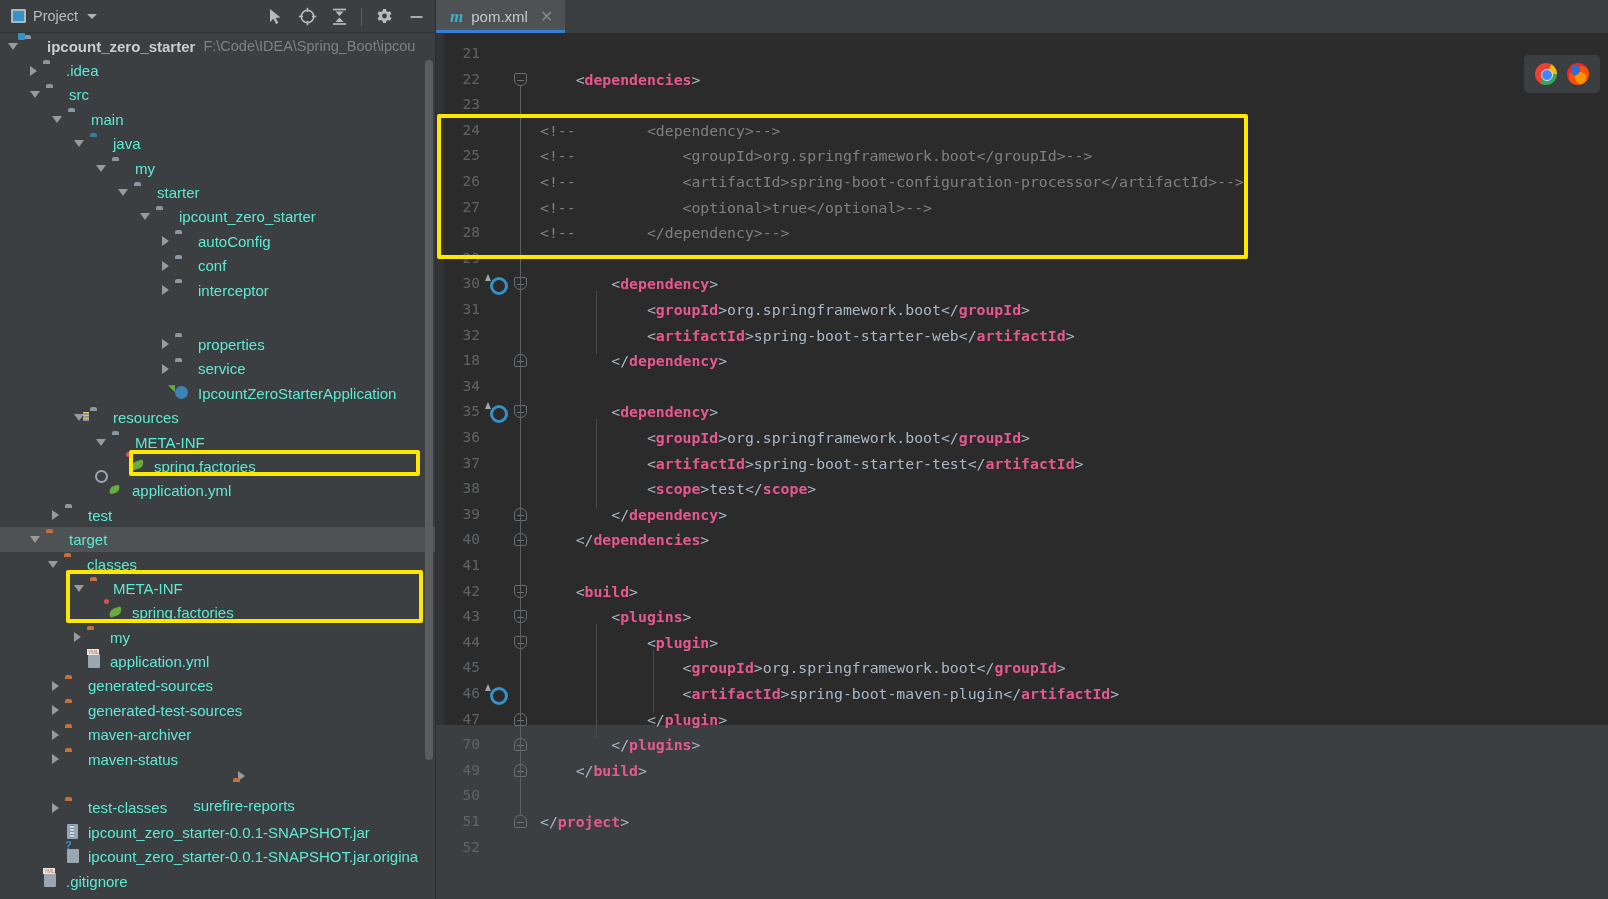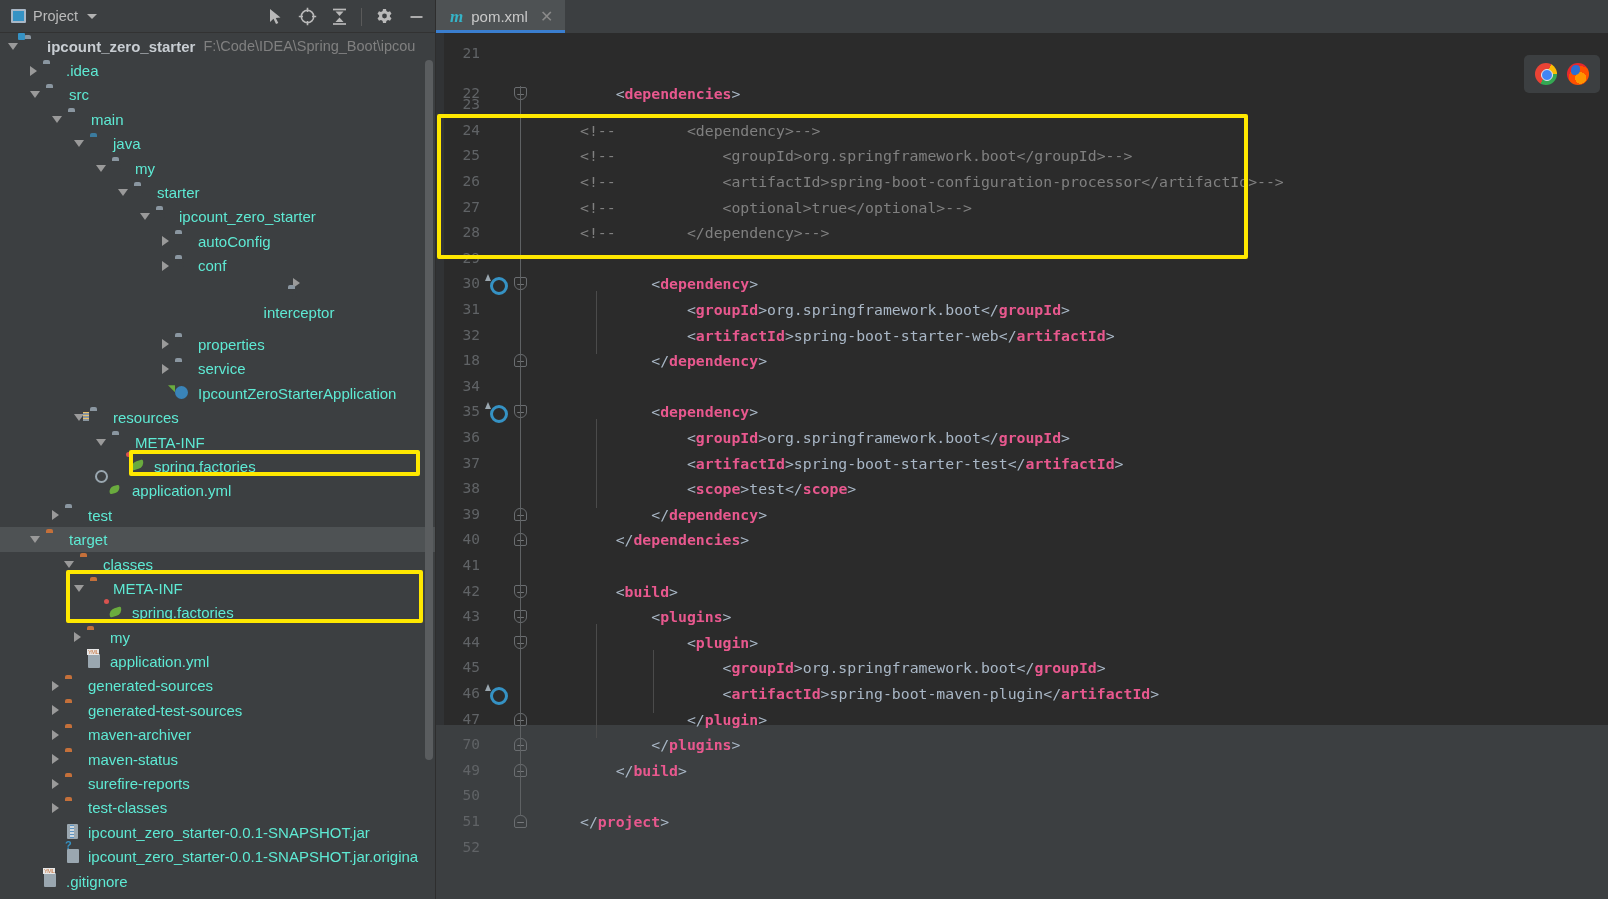--- a/index.html
+++ b/index.html
@@ -204,21 +204,21 @@
     border-bottom: 7px solid #9aa7b0;
   }
   .fold-mark {
     position: absolute; left: 78px; top: 6px; width: 13px; height: 13px;
     border: 1px solid #6a6d70; color: #8a8d90; font-size: 11px; line-height: 11px;
     text-align: center; font-family: "DejaVu Sans Mono", monospace;
   }
   .fold-mark.open { border-radius: 2px 2px 6px 6px; }
   .fold-mark.close { border-radius: 6px 6px 2px 2px; }
   .fold-line { position: absolute; left: 84px; width: 1px; background: #5e6163; }
-  .ctext { position: absolute; left: 104px; line-height: 25.6px; color: #a9b7c6; margin-left: 40px; }
+  .ctext { position: absolute; left: 104px; line-height: 25.6px; color: #a9b7c6; }
   .indent-guide { position: absolute; width: 1px; background: #4b4b4b; }
 
   .t-tag { color: #e8588e; font-weight: bold; }
   .t-br  { color: #a9b7c6; }
   .t-val { color: #a9b7c6; }
   .t-cmt { color: #808080; }
 
   
   .hl-box { position: absolute; border: 4px solid #ffe800; border-radius: 2px; pointer-events: none; }
 
@@ -341,21 +341,21 @@
           <div class="row" style="padding-left: 162px;">
             <span class="arrow collapsed"></span>
             <span class="ico"><span class="fold gray pkg"></span></span>
             <span class="lbl">autoConfig</span>
           </div>
           <div class="row" style="padding-left: 162px;">
             <span class="arrow collapsed"></span>
             <span class="ico"><span class="fold gray pkg"></span></span>
             <span class="lbl">conf</span>
           </div>
-          <div class="row" style="padding-left: 162px; flex-direction: column;">
+          <div class="row" style="padding-left: 162px;">
             <span class="arrow collapsed"></span>
             <span class="ico"><span class="fold gray pkg"></span></span>
             <span class="lbl">interceptor</span>
           </div>
           <div class="row" style="padding-left: 162px; margin-top: 30px;">
             <span class="arrow collapsed"></span>
             <span class="ico"><span class="fold gray pkg"></span></span>
             <span class="lbl">properties</span>
           </div>
           <div class="row" style="padding-left: 162px;">
@@ -391,21 +391,21 @@
           <div class="row" style="padding-left: 52px;">
             <span class="arrow collapsed"></span>
             <span class="ico"><span class="fold gray"></span></span>
             <span class="lbl">test</span>
           </div>
           <div class="row sel" style="padding-left: 30px;">
             <span class="arrow expanded"></span>
             <span class="ico"><span class="fold orange"></span></span>
             <span class="lbl">target</span>
           </div>
-          <div class="row" style="padding-left: 64px;">
+          <div class="row" style="padding-left: 48px;">
             <span class="arrow expanded"></span>
             <span class="ico"><span class="fold orange"></span></span>
             <span class="lbl">classes</span>
           </div>
           <div class="row" style="padding-left: 74px;">
             <span class="arrow expanded"></span>
             <span class="ico"><span class="fold orange"></span></span>
             <span class="lbl">META-INF</span>
           </div>
           <div class="row" style="padding-left: 96px;">
@@ -436,21 +436,21 @@
           <div class="row" style="padding-left: 52px;">
             <span class="arrow collapsed"></span>
             <span class="ico"><span class="fold orange"></span></span>
             <span class="lbl">maven-archiver</span>
           </div>
           <div class="row" style="padding-left: 52px;">
             <span class="arrow collapsed"></span>
             <span class="ico"><span class="fold orange"></span></span>
             <span class="lbl">maven-status</span>
           </div>
-          <div class="row" style="padding-left: 52px;">
+          <div class="row" style="padding-left: 52px; flex-direction: column;">
             <span class="arrow collapsed"></span>
             <span class="ico"><span class="fold orange"></span></span>
             <span class="lbl">surefire-reports</span>
           </div>
           <div class="row" style="padding-left: 52px; align-items: center;">
             <span class="arrow collapsed"></span>
             <span class="ico"><span class="fold orange"></span></span>
             <span class="lbl">test-classes</span>
           </div>
           <div class="row" style="padding-left: 52px;">
@@ -482,21 +482,21 @@
         <span class="m-icon">m</span>
         <span class="tab-label">pom.xml</span>
         <span class="tab-close">✕</span>
       </div>
     </div>
 
     <div id="code-area">
       <div id="left-strip"></div>
       <div id="code-lines">
           <div class="cl" style="position: absolute; top: 8px; left: 0px; right: 0px; height: 25.6px;"><span class="lno">21</span><span class="ctext"></span></div>
-          <div class="cl" style="position: absolute; top: 48px; left: 0px; right: 0px; height: 25.6px;"><span class="lno">22</span><span class="fold-mark open">–</span><span class="ctext"><span class="t-br">    &lt;</span><span class="t-tag">dependencies</span><span class="t-br">&gt;</span></span></div>
+          <div class="cl" style="position: absolute; top: 34px; left: 0px; right: 0px; height: 25.6px;"><span class="lno">22</span><span class="fold-mark open">–</span><span class="ctext"><span class="t-br">    &lt;</span><span class="t-tag">dependencies</span><span class="t-br">&gt;</span></span></div>
           <div class="cl" style="position: absolute; top: 59.2px; left: 0px; right: 0px; height: 25.6px;"><span class="lno">23</span><span class="ctext"></span></div>
           <div class="cl" style="position: absolute; top: 84.8px; left: 0px; right: 0px; height: 25.6px;"><span class="lno">24</span><span class="ctext"><span class="t-cmt">&lt;!--        &lt;dependency&gt;--&gt;</span></span></div>
           <div class="cl" style="position: absolute; top: 110.4px; left: 0px; right: 0px; height: 25.6px;"><span class="lno">25</span><span class="ctext"><span class="t-cmt">&lt;!--            &lt;groupId&gt;org.springframework.boot&lt;/groupId&gt;--&gt;</span></span></div>
           <div class="cl" style="position: absolute; top: 136px; left: 0px; right: 0px; height: 25.6px;"><span class="lno">26</span><span class="ctext"><span class="t-cmt">&lt;!--            &lt;artifactId&gt;spring-boot-configuration-processor&lt;/artifactId&gt;--&gt;</span></span></div>
           <div class="cl" style="position: absolute; top: 161.6px; left: 0px; right: 0px; height: 25.6px;"><span class="lno">27</span><span class="ctext"><span class="t-cmt">&lt;!--            &lt;optional&gt;true&lt;/optional&gt;--&gt;</span></span></div>
           <div class="cl" style="position: absolute; top: 187.2px; left: 0px; right: 0px; height: 25.6px;"><span class="lno">28</span><span class="ctext"><span class="t-cmt">&lt;!--        &lt;/dependency&gt;--&gt;</span></span></div>
           <div class="cl" style="position: absolute; top: 212.8px; left: 0px; right: 0px; height: 25.6px;"><span class="lno">29</span><span class="ctext"></span></div>
           <div class="cl" style="position: absolute; top: 238.4px; left: 0px; right: 0px; height: 25.6px;"><span class="lno">30</span><span class="gutter-ico"><span class="dep-ico"></span></span><span class="fold-mark open">–</span><span class="ctext"><span class="t-br">        &lt;</span><span class="t-tag">dependency</span><span class="t-br">&gt;</span></span></div>
           <div class="cl" style="position: absolute; top: 264px; left: 0px; right: 0px; height: 25.6px;"><span class="lno">31</span><span class="ctext"><span class="t-br">            &lt;</span><span class="t-tag">groupId</span><span class="t-br">&gt;</span><span class="t-val">org.springframework.boot</span><span class="t-br">&lt;/</span><span class="t-tag">groupId</span><span class="t-br">&gt;</span></span></div>
           <div class="cl" style="position: absolute; top: 289.6px; left: 0px; right: 0px; height: 25.6px;"><span class="lno">32</span><span class="ctext"><span class="t-br">            &lt;</span><span class="t-tag">artifactId</span><span class="t-br">&gt;</span><span class="t-val">spring-boot-starter-web</span><span class="t-br">&lt;/</span><span class="t-tag">artifactId</span><span class="t-br">&gt;</span></span></div>

